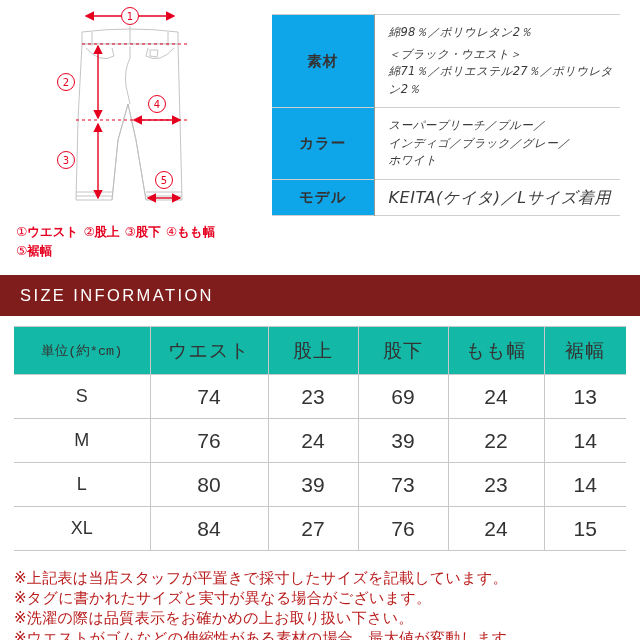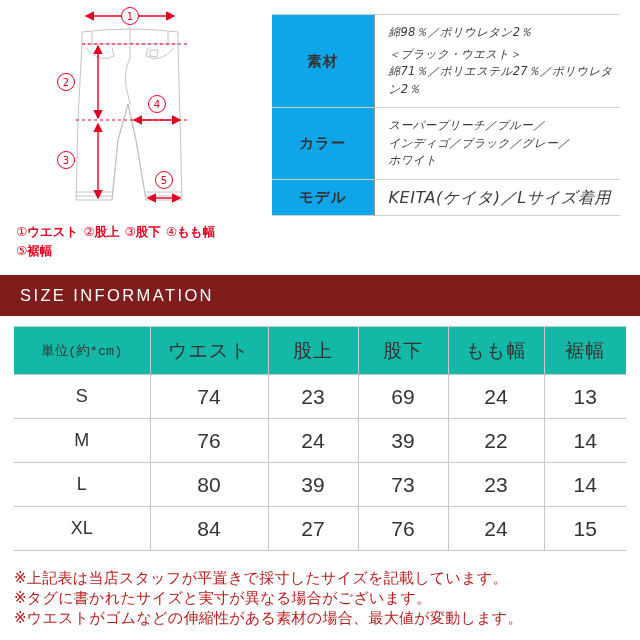--- a/index.html
+++ b/index.html
@@ -335,14 +335,15 @@
         <td>24</td>
         <td>15</td>
       </tr>
     </tbody>
   </table>
 </div>
 
 <div class="footnotes">
   <div>※上記表は当店スタッフが平置きで採寸したサイズを記載しています。</div>
   <div>※タグに書かれたサイズと実寸が異なる場合がございます。</div>
+  <div>※洗濯の際は品質表示をお確かめの上お取り扱い下さい。</div>
   <div>※ウエストがゴムなどの伸縮性がある素材の場合、最大値が変動します。</div>
 </div>
 
 </body></html>

